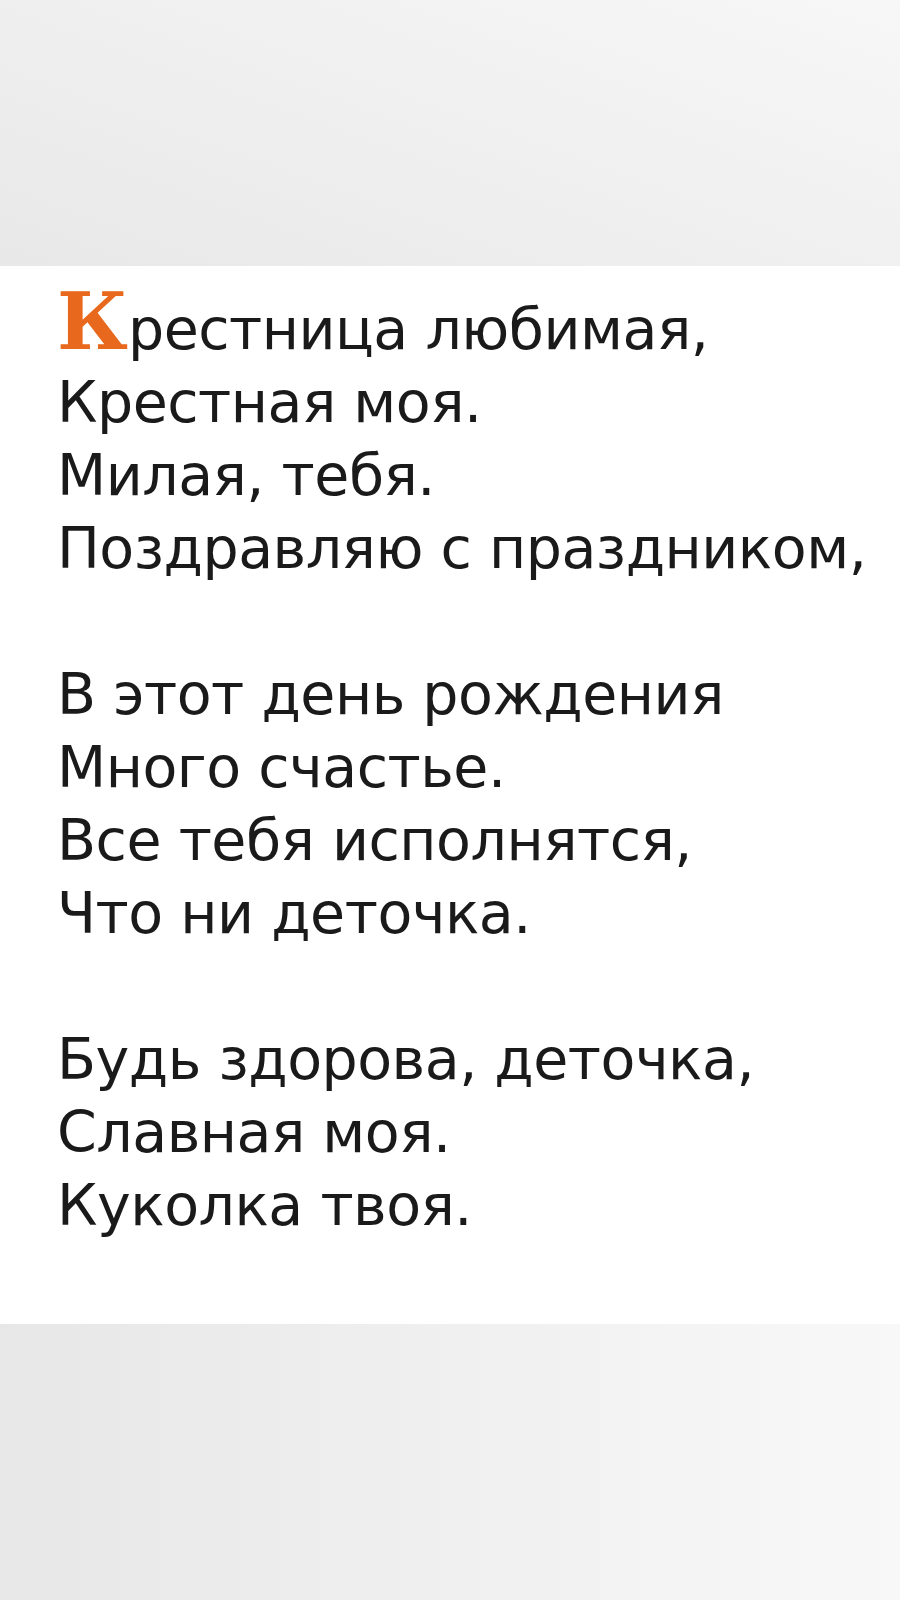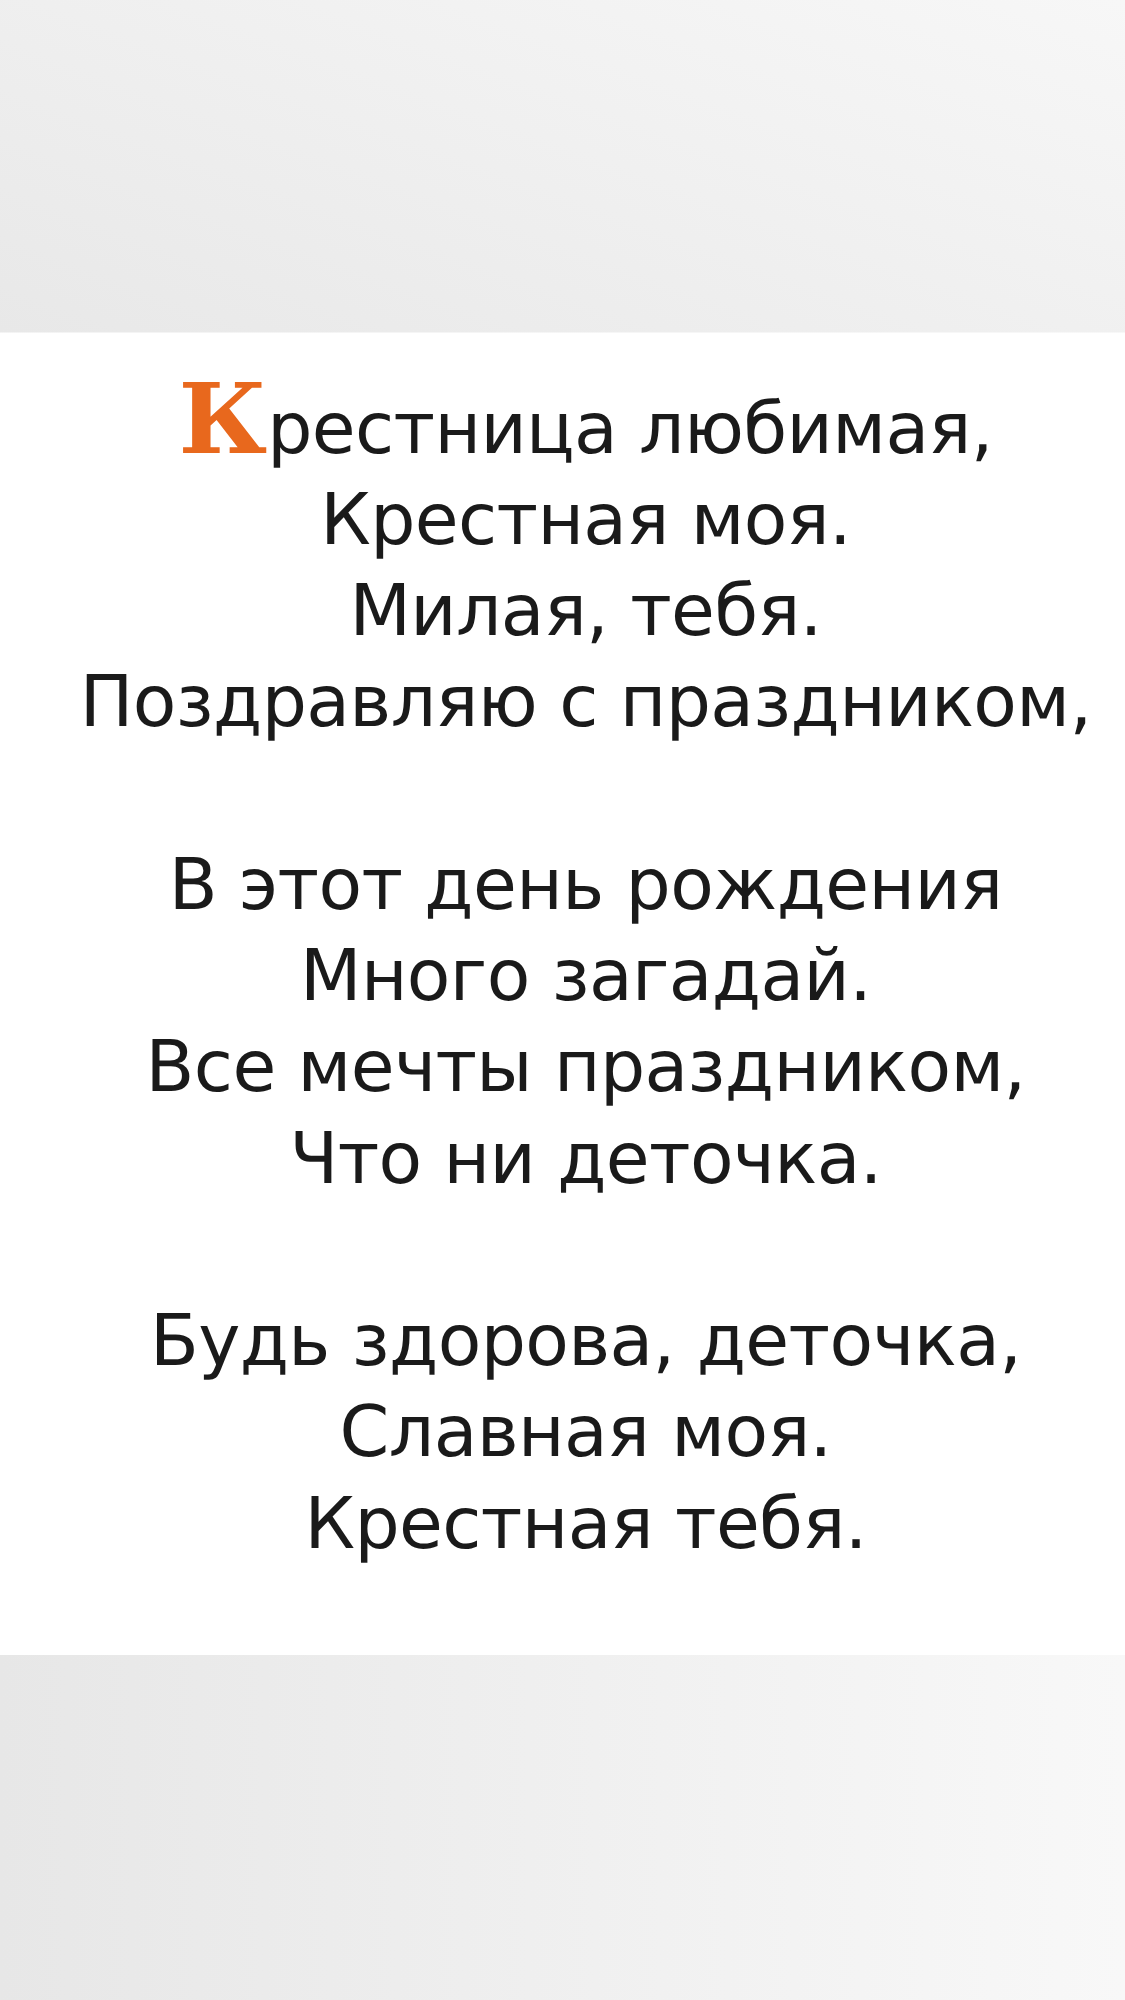--- a/index.html
+++ b/index.html
@@ -25,28 +25,27 @@
     background: linear-gradient(200deg, var(--band-top-light, #f7f7f7) 0%, var(--band-top-dark, #e8e8e8) 100%);
   }
   .band-bottom {
     top: 1324px;
     height: 276px;
     background: linear-gradient(90deg, var(--band-bottom-dark, #e7e7e7) 0%, var(--band-bottom-light, #f8f8f8) 100%);
   }
   .poem {
     position: absolute;
     left: 57px;
-    top: 307px;
+    top: 293px;
     right: 20px;
     font-size: 57px;
     line-height: 73px;
     letter-spacing: -0.5px;
     color: var(--text-color, #1a1a1a);
     white-space: nowrap;
-    text-align: center;
   }
   .stanza {
     margin: 0 0 73px 0;
   }
   .stanza:last-child {
     margin-bottom: 0;
   }
   .line {
     height: 73px;
   }
@@ -66,24 +65,24 @@
 
 <div class="poem" id="poem">
     <div class="stanza">
       <div class="line"><span class="dropcap">К</span><span>рестница любимая,</span></div>
       <div class="line">Крестная моя.</div>
       <div class="line">Милая, тебя.</div>
       <div class="line">Поздравляю с праздником,</div>
     </div>
     <div class="stanza">
       <div class="line">В этот день рождения</div>
-      <div class="line">Много загадай.</div>
-      <div class="line">Все мечты праздником,</div>
+      <div class="line">Много счастье.</div>
+      <div class="line">Все тебя исполнятся,</div>
       <div class="line">Что ни деточка.</div>
     </div>
     <div class="stanza">
       <div class="line">Будь здорова, деточка,</div>
       <div class="line">Славная моя.</div>
-      <div class="line">Крестная тебя.</div>
+      <div class="line">Куколка твоя.</div>
     </div>
   </div>
 
 <div class="band band-bottom"></div>
 
 </body></html>

